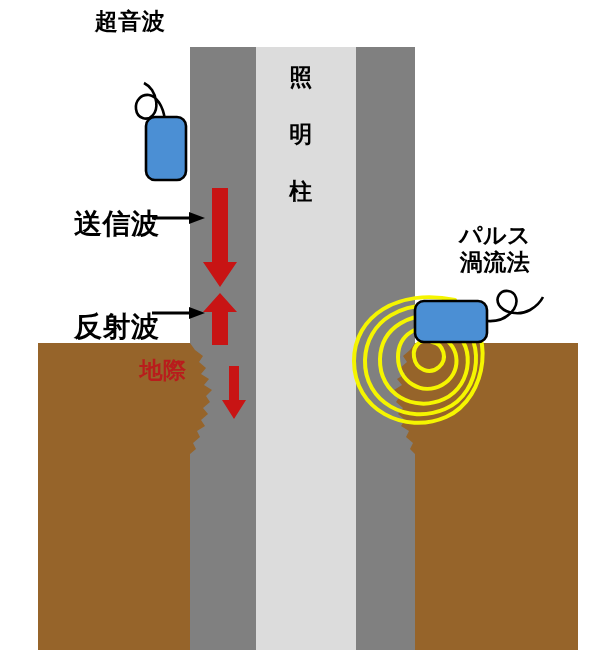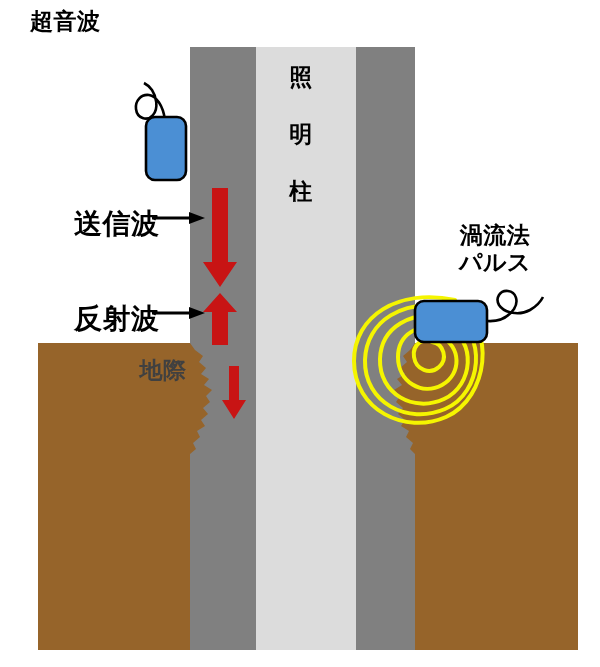--- a/index.html
+++ b/index.html
@@ -26,40 +26,40 @@
   .lbl {
     position: absolute;
     font-weight: bold;
     color: #000000;
     white-space: nowrap;
     line-height: 1.18;
     letter-spacing: 0.5px;
   }
   .lbl-title {
     font-size: 23px;
-    text-align: left;
+    text-align: center;
   }
   .lbl-side {
     font-size: 28px;
   }
   .lbl-pole {
     font-size: 23px;
     text-align: center;
     line-height: 1.0;
   }
   .lbl-corr {
     font-size: 23px;
-    color: #404040;
+    color: #b91c1c;
     text-align: center;
     line-height: 1.15;
   }
   #ultrasonic-title { left: 30px; top: 8px; width: 200px; }
   #pulse-title      { left: 430px; top: 222px; width: 130px; text-align: center; }
   #send-wave-label  { left: 74px; top: 207px; }
-  #reflect-wave-label { left: 74px; top: 302px; }
+  #reflect-wave-label { left: 74px; top: 310px; }
   #pole-label       { left: 246px; top: 66px; width: 110px; }
   #pole-label span  { display: block; margin-bottom: 34px; }
   #corrosion-label  { left: 108px; top: 357px; width: 110px; }
 </style>
 </head>
 <body>
 
 <div id="stage">
 
   <svg width="600" height="667" viewBox="0 0 600 667">
@@ -133,22 +133,22 @@
       <line x1="152" y1="313" x2="193" y2="313" stroke="#000000" stroke-width="3"></line>
       <path fill="#000000" d="M 205,313 L 189,307 L 189,319 Z"></path>
     </g>
   </svg>
 
   <div class="lbl lbl-title" id="ultrasonic-title">
     <div>超音波</div>
   </div>
 
   <div class="lbl lbl-title" id="pulse-title">
+    <div>パルス</div>
     <div>渦流法</div>
-    <div>パルス</div>
   </div>
 
   <div class="lbl lbl-side" id="send-wave-label">送信波</div>
 
   <div class="lbl lbl-side" id="reflect-wave-label">反射波</div>
 
   <div class="lbl lbl-pole" id="pole-label">
     <span>照</span>
     <span>明</span>
     <span>柱</span>

